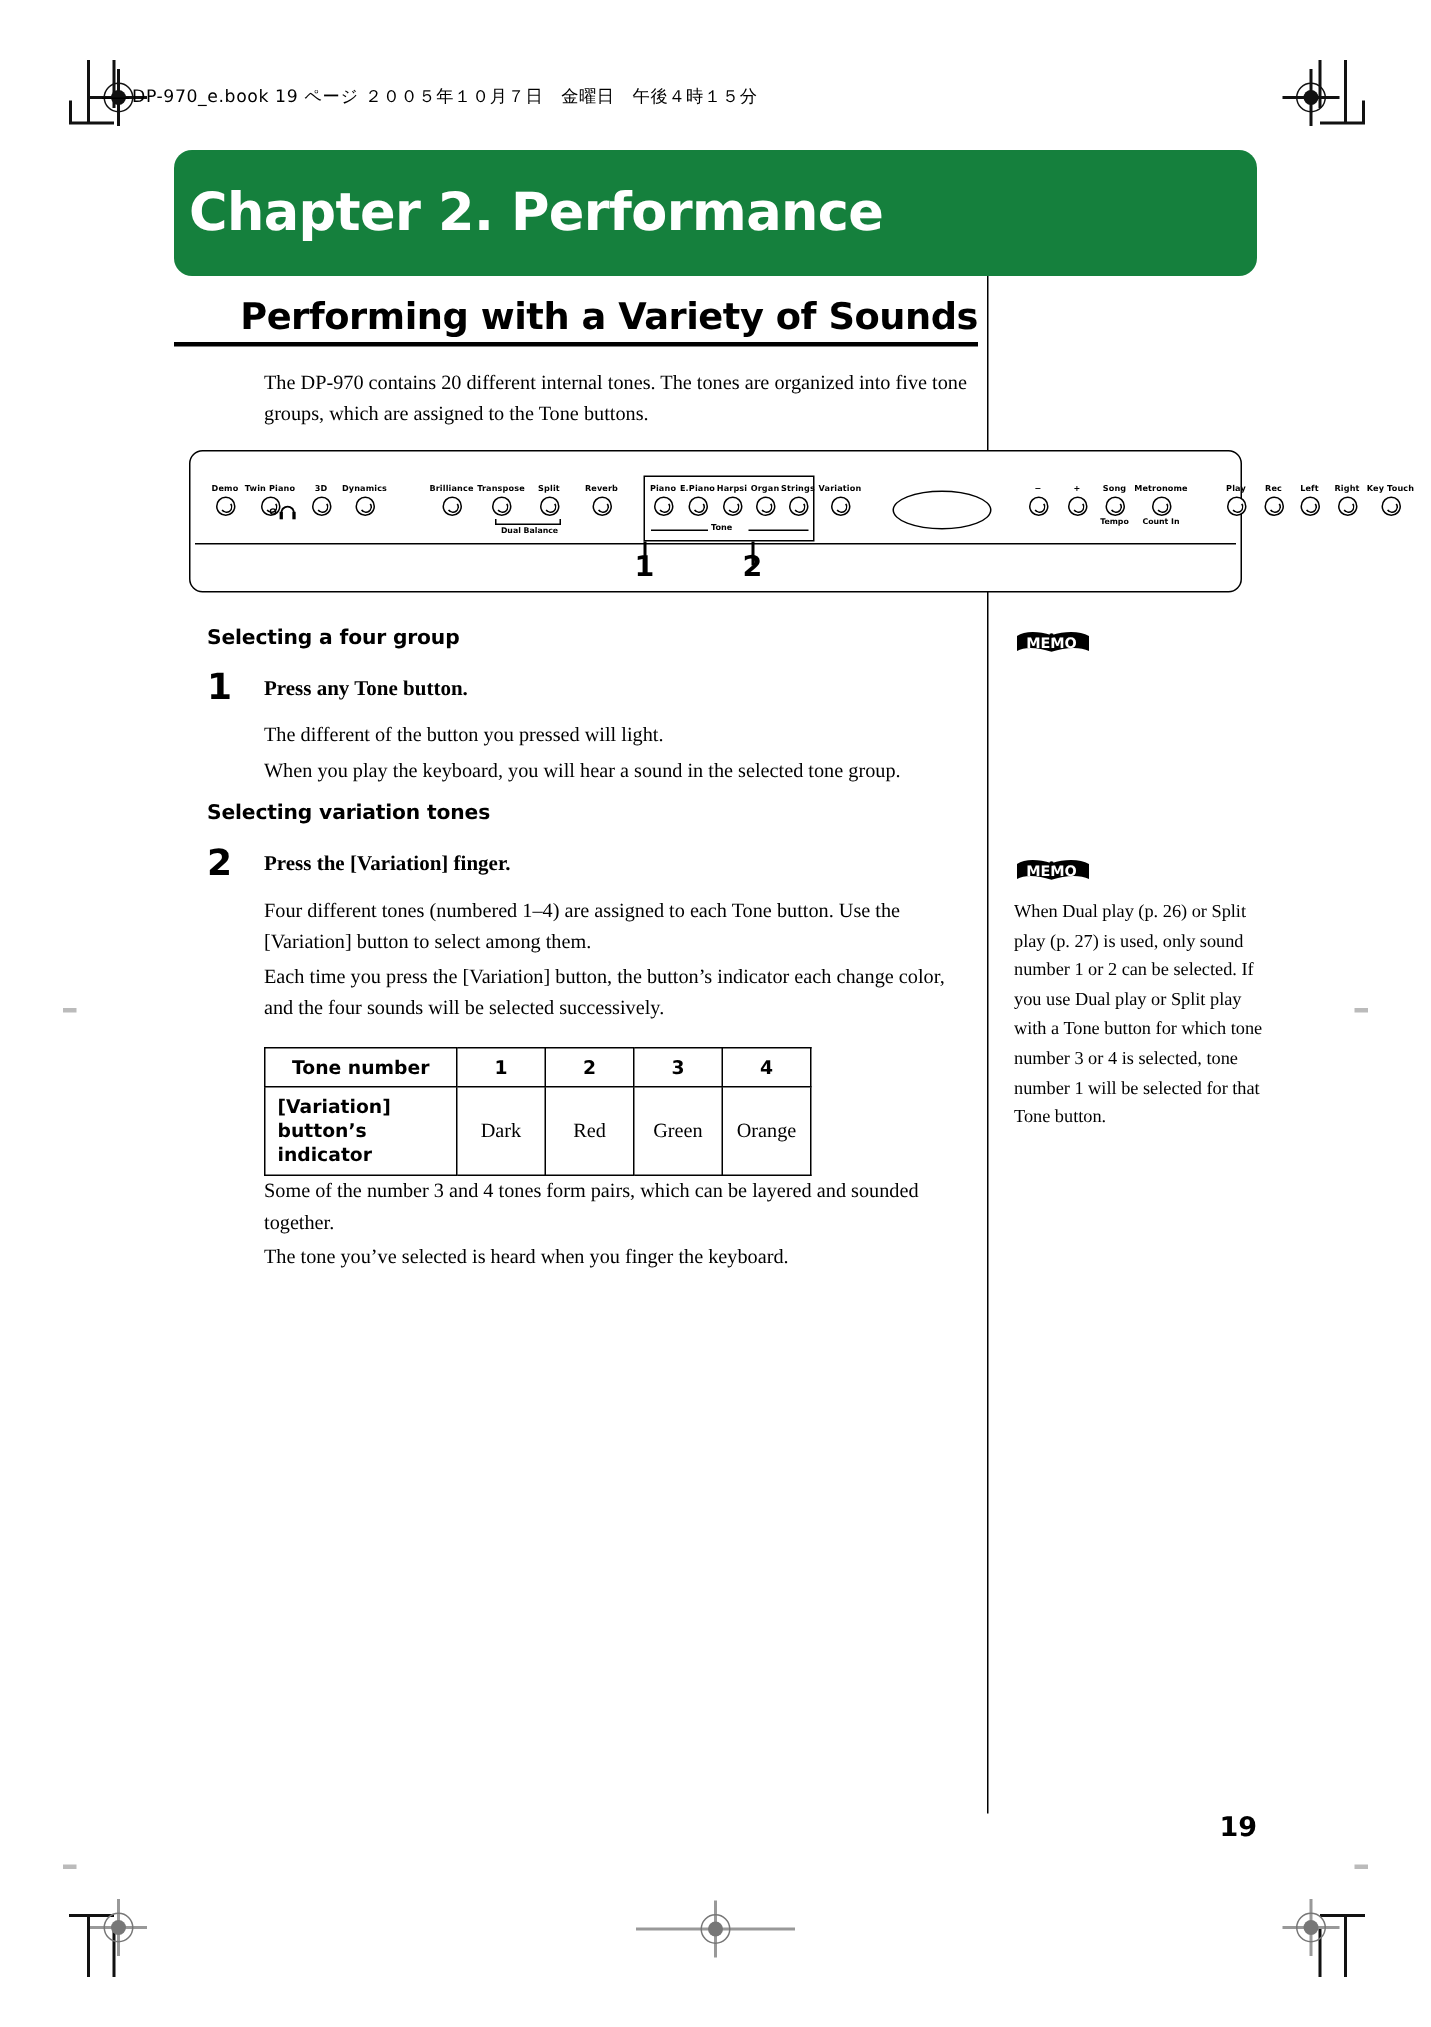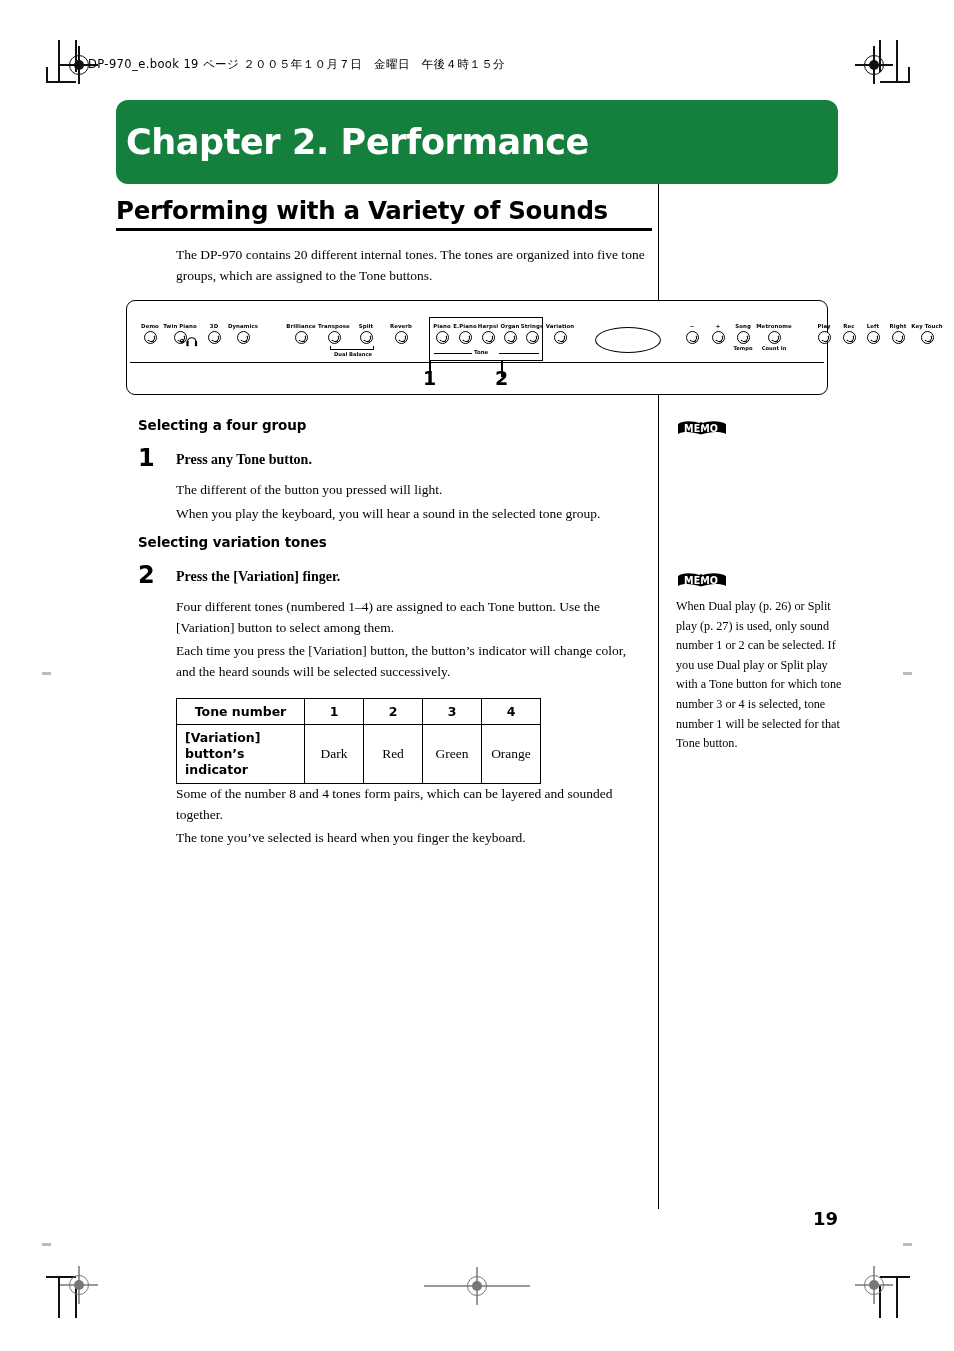--- a/index.html
+++ b/index.html
@@ -64,20 +64,21 @@
 
   
   .section-head {
     position: absolute; left: 116px; top: 196px; width: 536px;
   }
   .section-head .text {
     font-family: "DejaVu Sans", sans-serif;
     font-weight: bold; font-size: 24.5px;
     letter-spacing: -0.3px;
     line-height: 30px;
+    text-align: right;
   }
   .section-head .underline {
     margin-top: 2px; height: 3px; background: #000; width: 536px;
   }
 
   
   .col-divider {
     position: absolute; left: 658px; top: 184px;
     width: 1.4px; height: 1025px; background: #000;
   }
@@ -433,21 +434,21 @@
 <div class="sub-head" style="left:138px; top:417px;">Selecting a four group</div>
 <div class="step-num" style="left:138px; top:446px;">1</div>
 <div class="step-title" style="left:176px; top:452px;">Press any Tone button.</div>
 <div class="body-p" style="left:176px; top:479px; width:470px;">The different of the button you pressed will light.</div>
 <div class="body-p" style="left:176px; top:503px; width:470px;">When you play the keyboard, you will hear a sound in the selected tone group.</div>
 
 <div class="sub-head" style="left:138px; top:534px;">Selecting variation tones</div>
 <div class="step-num" style="left:138px; top:563px;">2</div>
 <div class="step-title" style="left:176px; top:569px;">Press the [Variation] finger.</div>
 <div class="body-p" style="left:176px; top:596px; width:466px;">Four different tones (numbered 1–4) are assigned to each Tone button. Use the [Variation] button to select among them.</div>
-<div class="body-p" style="left:176px; top:640px; width:466px;">Each time you press the [Variation] button, the button’s indicator will change color, and the heard sounds will be selected successively.</div>
+<div class="body-p" style="left:176px; top:640px; width:466px;">Each time you press the [Variation] button, the button’s indicator each change color, and the four sounds will be selected successively.</div>
 
 <table class="tone-table">
   <tbody>
       <tr>
     <td class="hdr" style="width:128px;">Tone number</td>
     <td class="hdr" style="width:59px;">1</td>
     <td class="hdr" style="width:59px;">2</td>
     <td class="hdr" style="width:59px;">3</td>
     <td class="hdr" style="width:59px;">4</td>
   </tr>
@@ -457,21 +458,21 @@
       <span>button’s indicator</span>
     </td>
     <td class="val">Dark</td>
     <td class="val">Red</td>
     <td class="val">Green</td>
     <td class="val">Orange</td>
   </tr>
 </tbody>
   </table>
 
-<div class="body-p" style="left:176px; top:783px; width:462px;">Some of the number 8 and 4 tones form pairs, which can be layered and sounded together.</div>
+<div class="body-p" style="left:176px; top:783px; width:462px;">Some of the number 3 and 4 tones form pairs, which can be layered and sounded together.</div>
 <div class="body-p" style="left:176px; top:827px; width:462px;">The tone you’ve selected is heard when you finger the keyboard.</div>
 
 <div class="memo" style="left:676px; top:420px;">
   <span class="memo-icon">
     <svg width="52" height="18" viewBox="0 0 52 18">
       <path d="M2 4 C7 0.5, 16 0.5, 25 3.5 C34 0.5, 44 0.5, 50 4 L50 14 C44 11, 34 11.5, 25 14.5 C16 11.5, 7 11, 2 14 Z" fill="#000"></path>
       <text x="25" y="12.2" font-family="DejaVu Sans, sans-serif" font-size="9.6" font-weight="bold" fill="#fff" text-anchor="middle">MEMO</text>
       <circle cx="25" cy="3.6" r="1.5" fill="#000"></circle>
     </svg>
   </span>

